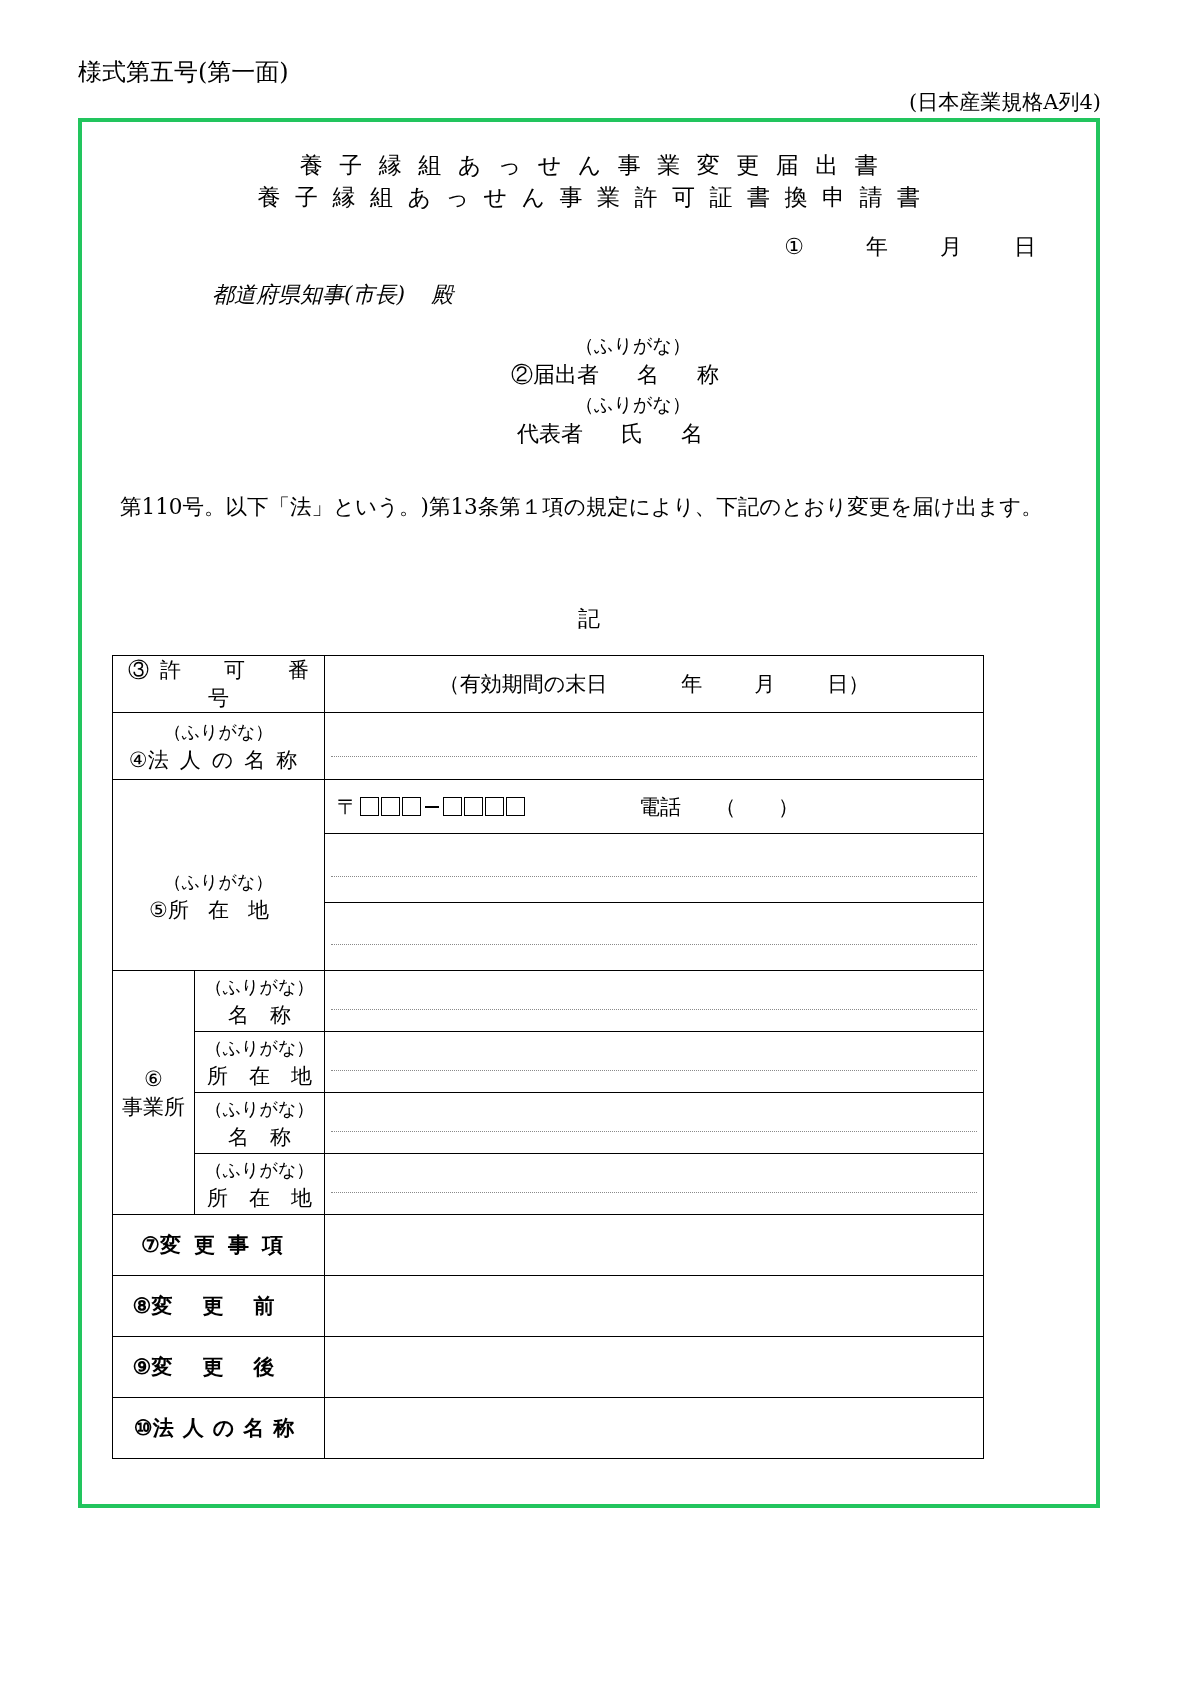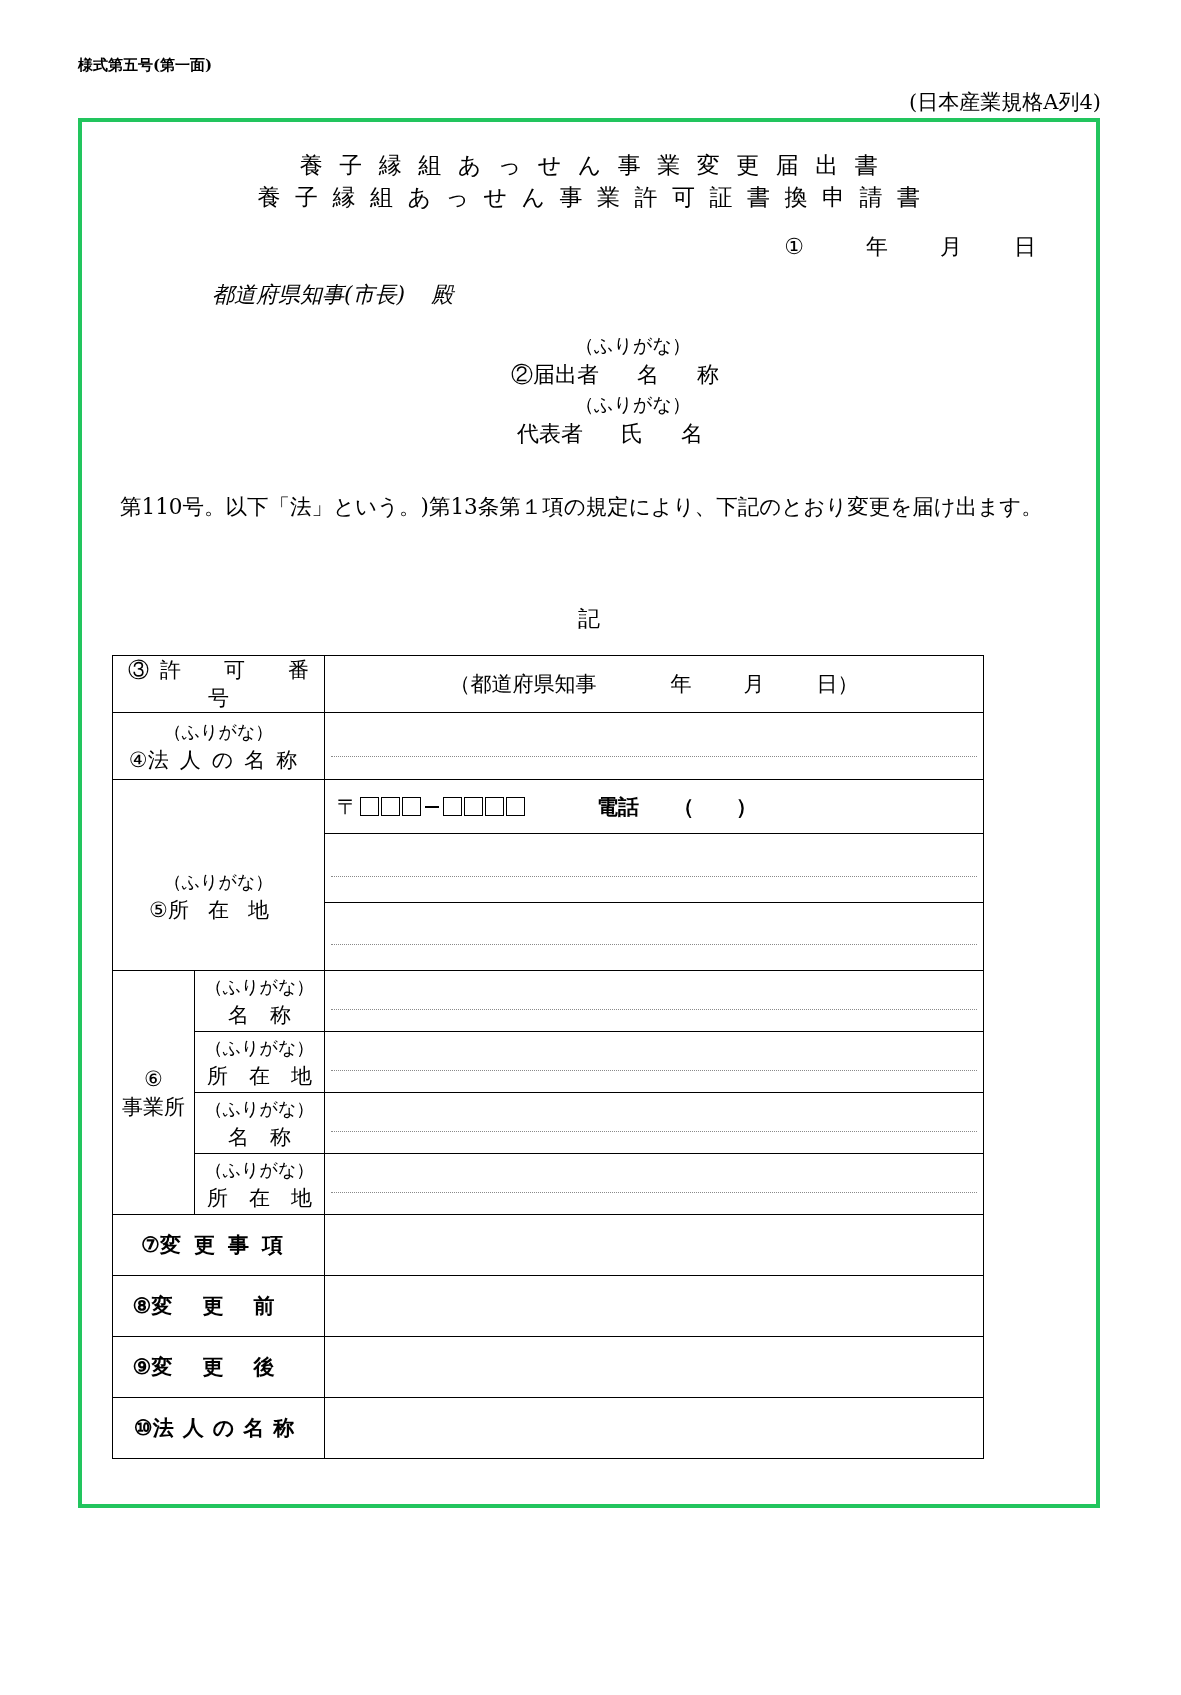--- a/index.html
+++ b/index.html
@@ -20,24 +20,23 @@
     width: 1181px;
     height: 1695px;
     box-sizing: border-box;
   }
 
   
   .form-code {
     position: absolute;
     left: 78px;
     top: 56px;
-    font-size: 15px;
+    font-size: 24px;
     letter-spacing: 0px;
     white-space: nowrap;
-    font-weight: bold;
   }
   .paper-spec {
     position: absolute;
     right: 80px;
     top: 88px;
     font-size: 21px;
     white-space: nowrap;
   }
 
   
@@ -228,23 +227,22 @@
     margin-right: 2px;
   }
   .zdash {
     display: inline-block;
     width: 14px;
     height: 0;
     border-top: 2px solid #000;
     margin: 0 4px 0 2px;
   }
   .tel {
-    margin-left: 70px;
-    white-space: nowrap;
-    font-weight: bold;
+    margin-left: 112px;
+    white-space: nowrap;
   }
   .tel .paren { display:inline-block; margin-left: 34px; }
   .tel .pgap  { display:inline-block; width: 42px; }
 </style>
 </head>
 <body>
 
 <div class="page">
 
   <div class="form-code">様式第五号(第一面)</div>
@@ -289,21 +287,21 @@
         <col>
       </colgroup>
 
       <tbody>
           <tr>
         <td class="lab-cell h-kyoka" colspan="2">
           <span class="lab-spread">③許　可　番　号</span>
         </td>
         <td class="val-cell h-kyoka">
           <div class="center-val">
-            <span>（都道府県知事</span><span class="sp-y"></span><span>年</span><span class="sp-m"></span><span>月</span><span class="sp-m"></span><span>日）</span>
+            <span>（有効期間の末日</span><span class="sp-y"></span><span>年</span><span class="sp-m"></span><span>月</span><span class="sp-m"></span><span>日）</span>
           </div>
         </td>
       </tr>
 
       <tr>
         <td class="lab-cell h-hojin" colspan="2">
           <span class="furi-in-cell">（ふりがな）</span>
           <span><span>④</span><span class="lab-spread" style="display:inline;letter-spacing:11px;padding-left:0">法人の名称</span></span>
         </td>
         <td class="val-cell h-hojin">

